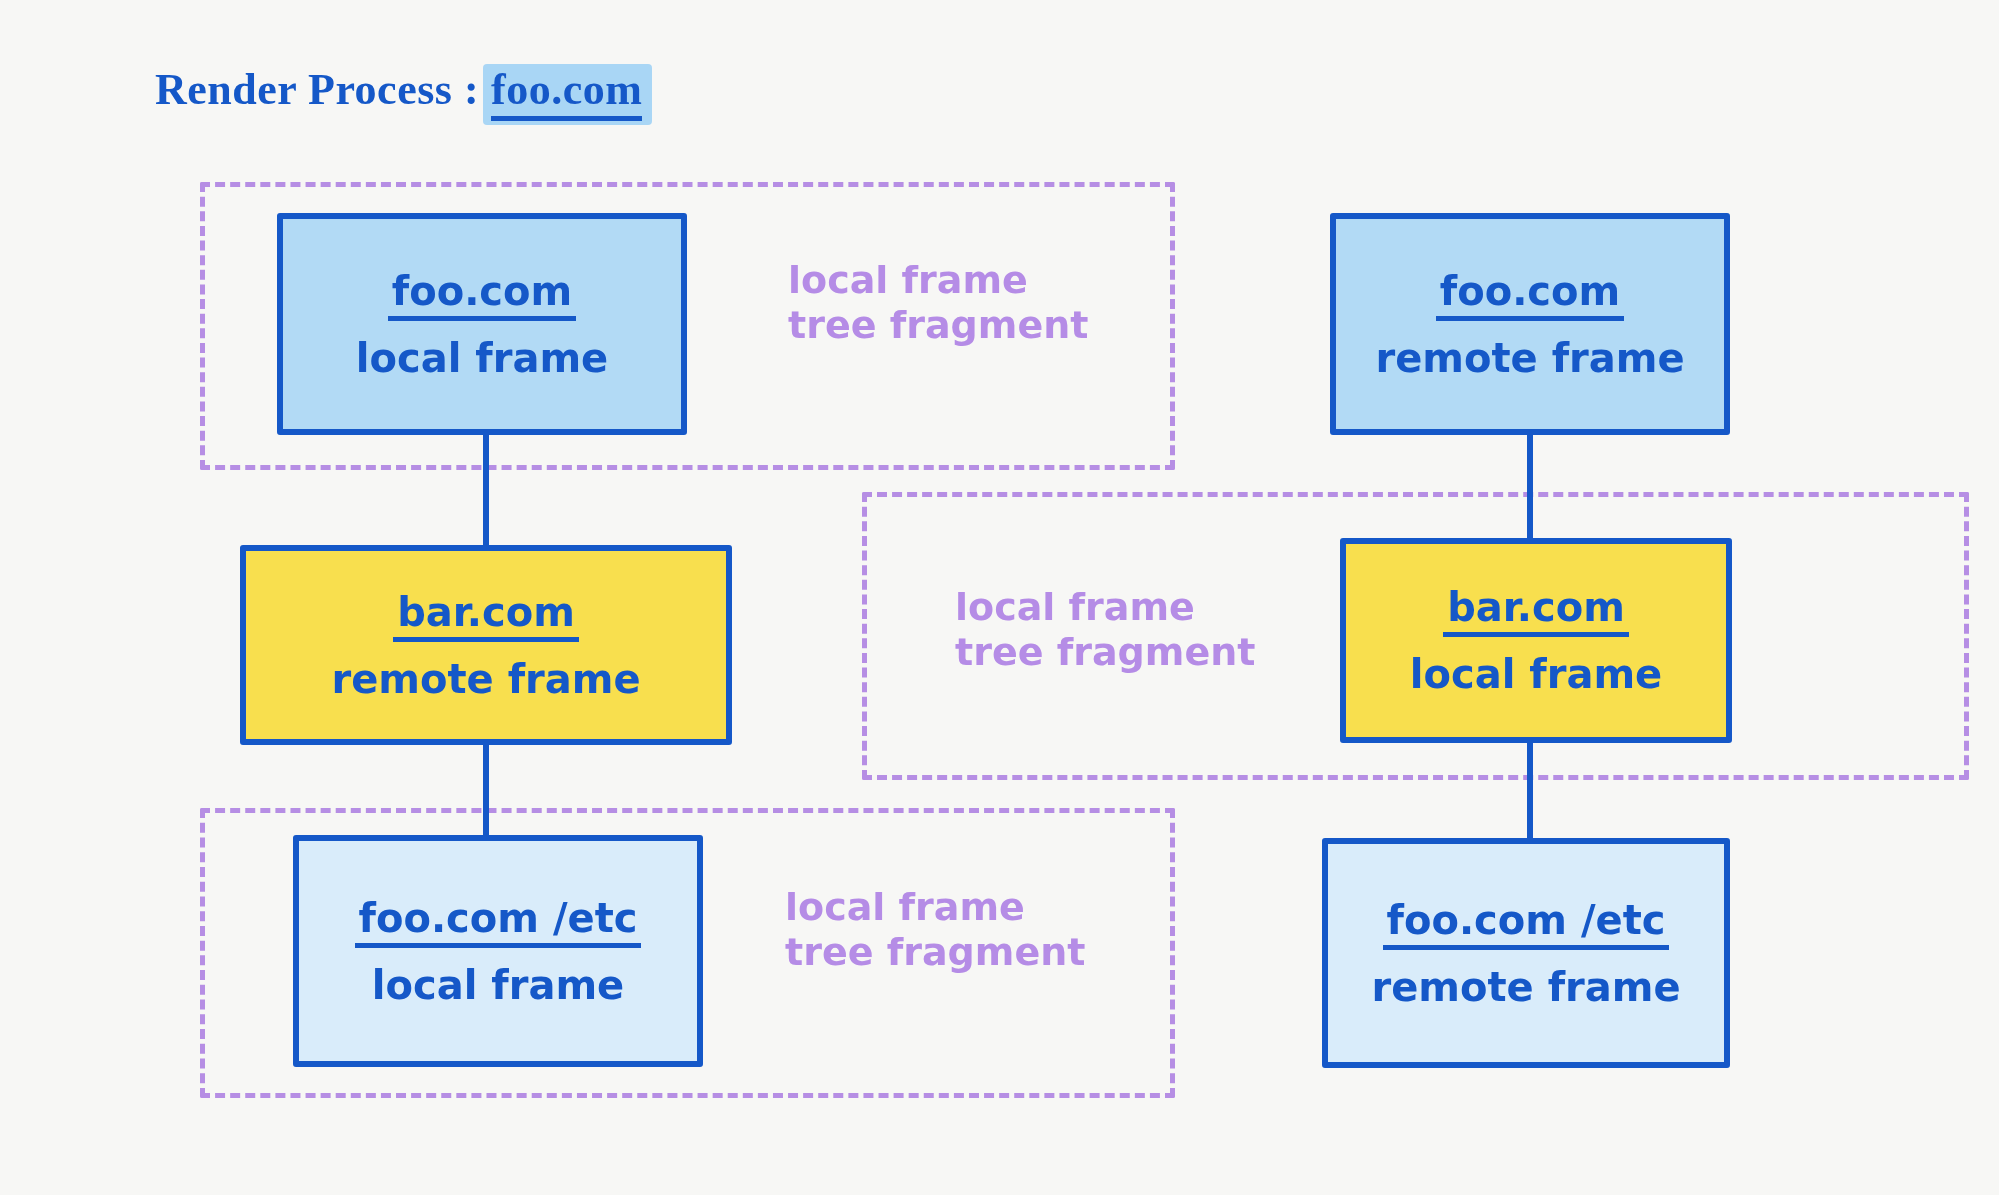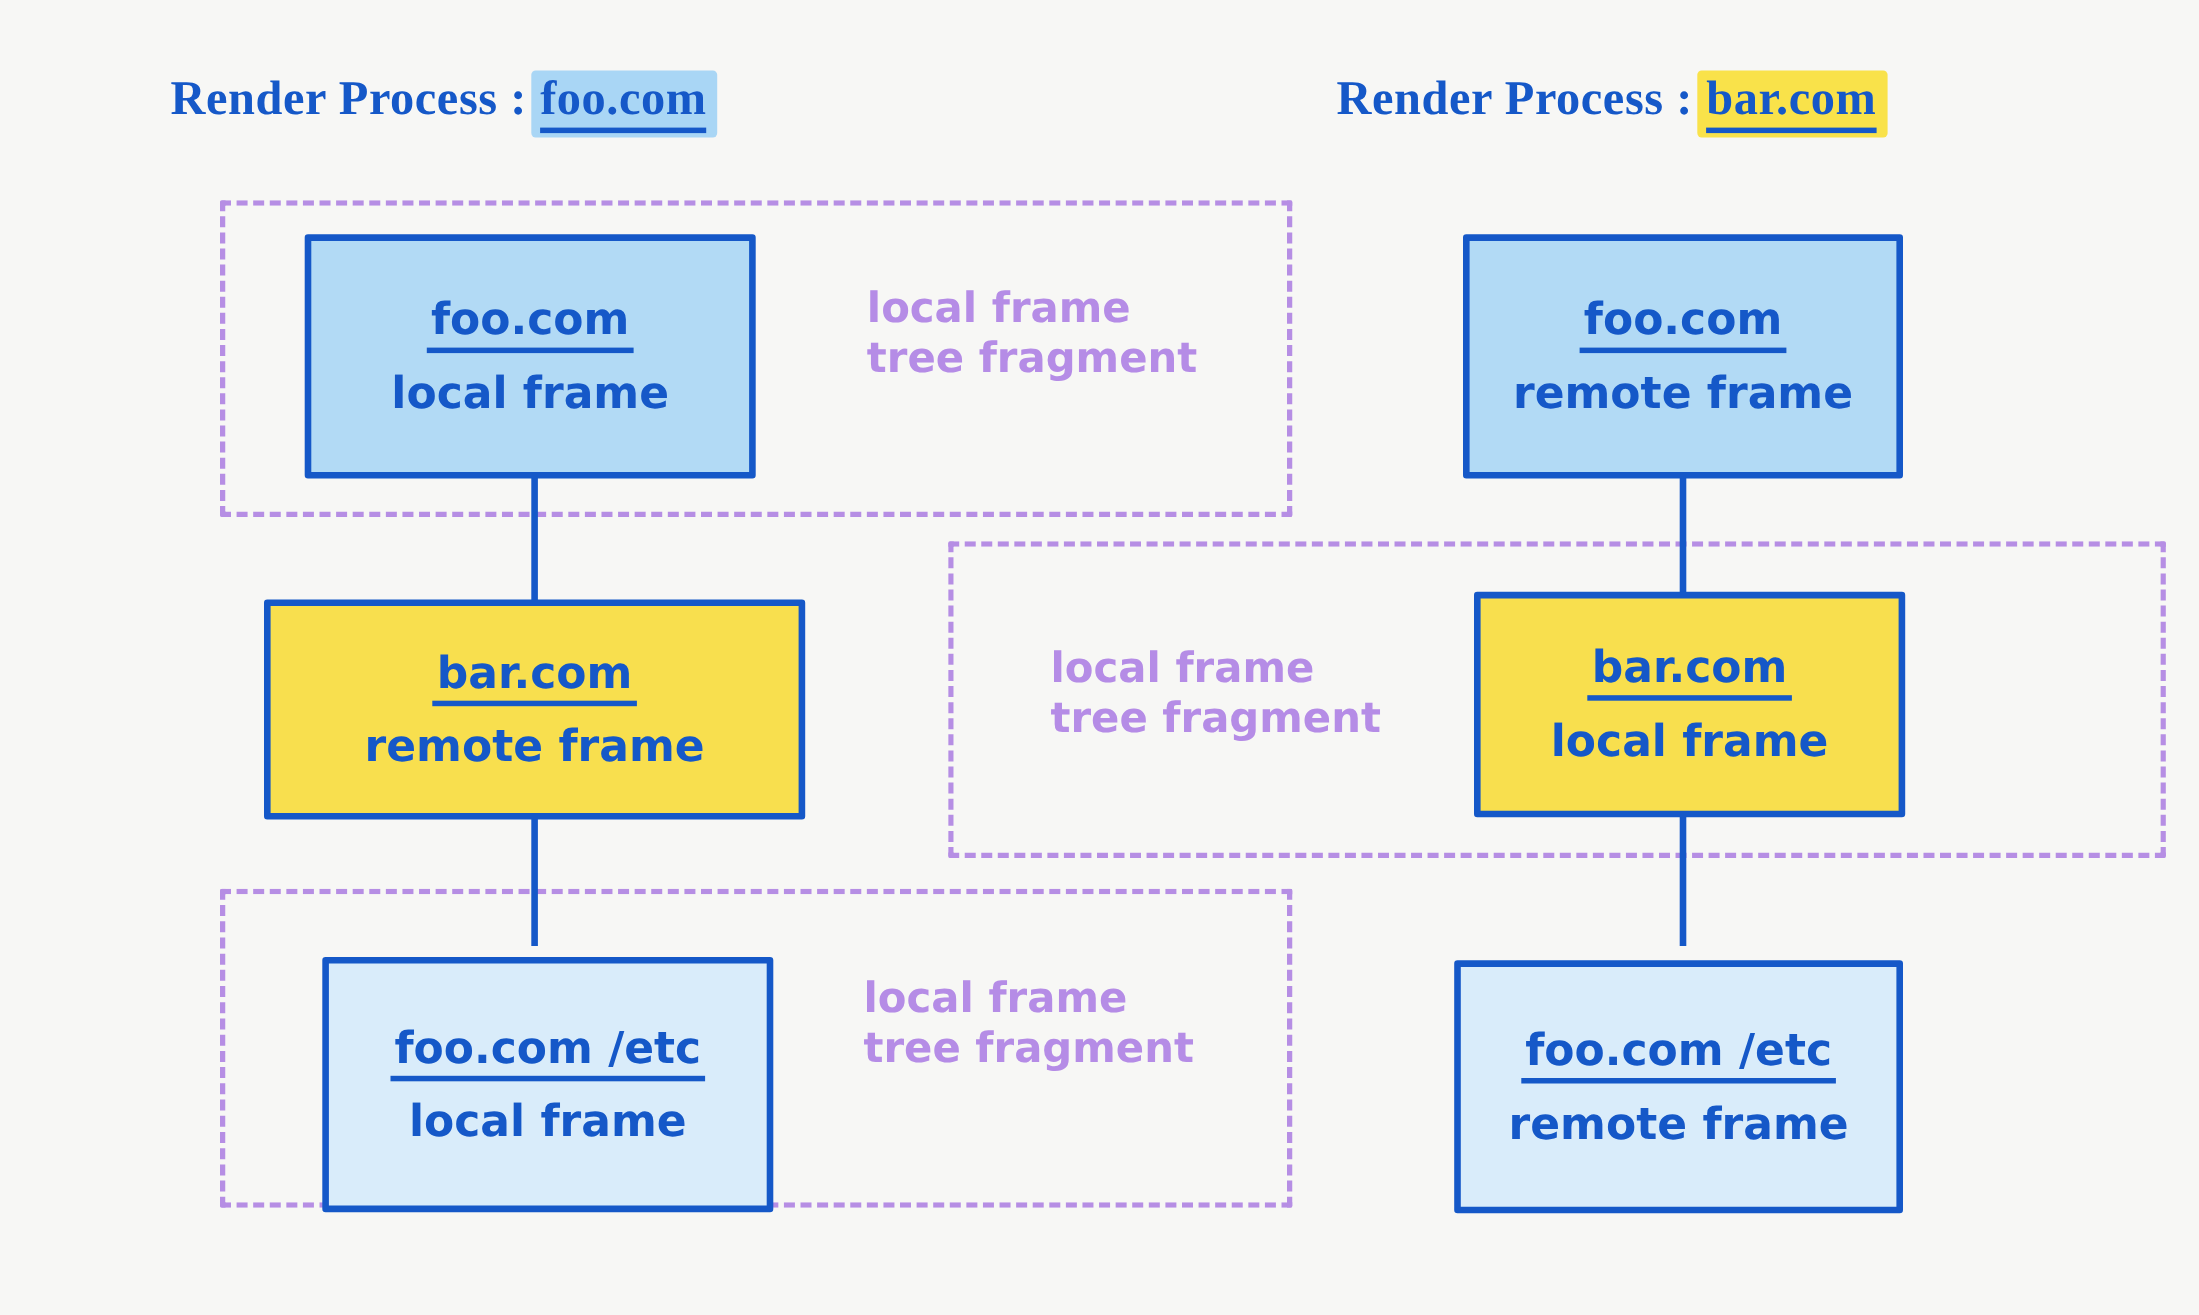--- a/index.html
+++ b/index.html
@@ -77,21 +77,21 @@
     margin-bottom: 16px;
     white-space: nowrap;
     line-height: 1.05;
   }
   .fbox .kind {
     font-size: 40px;
     white-space: nowrap;
     line-height: 1.05;
   }
   .fbox.fill-blue-mid  { background: #b2daf5; }
-  .fbox.fill-blue-lite { background: #d9ecfa; margin-top: 35px; }
+  .fbox.fill-blue-lite { background: #d9ecfa; }
   .fbox.fill-yellow    { background: #f8df4e; }
 
   
   .conn {
     position: absolute;
     width: 6px;
     background: #1558c8;
   }
 
   
@@ -115,23 +115,20 @@
 </style>
 </head>
 <body>
 
 <div class="stage">
 
   <div class="title blue" style="left:155px; top:62px;">
     <span class="plain">Render Process :</span><span class="hl"><span class="txt">foo.com</span></span>
   </div>
 
-  <div class="title yellow" style="left:1215px; top:62px;">
-    <span class="plain">Render Process :</span><span class="hl"><span class="txt">bar.com</span></span>
-  </div>
 
   <div class="frag" style="left:200px; top:182px; width:975px; height:288px;"></div>
 
   <div class="frag" style="left:862px; top:492px; width:1107px; height:288px;"></div>
 
   <div class="frag" style="left:200px; top:808px; width:975px; height:290px;"></div>
 
   <div class="conn" style="left:483px; top:432px; height:118px;"></div>
   <div class="conn" style="left:483px; top:740px; height:120px;"></div>
 

